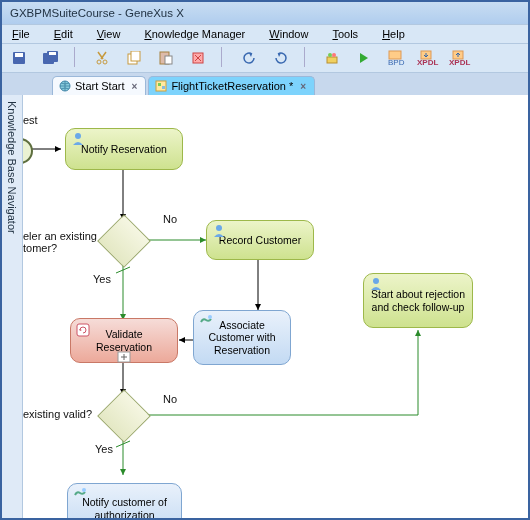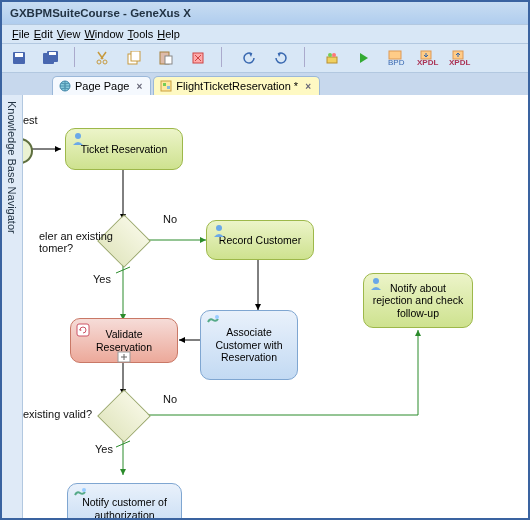--- a/index.html
+++ b/index.html
@@ -1,26 +1,26 @@
 <!DOCTYPE html>
 <html><head>
 <meta charset="utf-8">
 <style>
 html,body{margin:0;padding:0;font-family:Tahoma,Verdana,sans-serif;font-size:11px;background:#fff;overflow:hidden}
 .window{border:2px solid #3a63a0;width:526px;height:516px;background:#dfeaf7;display:flex;flex-direction:column}
-.titlebar{background:linear-gradient(#c8ddf2,#b0cdee);padding:5px 8px;font-size:11.5px;font-weight:bold;color:#234}
-.menubar{background:#d8e7f6;border-top:1px solid #b2c8e0;border-bottom:1px solid #b2c8e0;padding:3px 10px;display:flex;gap:4px}
+.titlebar{background:linear-gradient(#c8ddf2,#b0cdee);padding:5px 8px;font-size:11.5px;font-weight:normal;color:#234}
+.menubar{background:#d8e7f6;border-top:1px solid #b2c8e0;border-bottom:1px solid #b2c8e0;padding:3px 10px;display:flex;gap:24px}
 .menu-item{cursor:pointer}
 .menu-item u{text-decoration:underline}
 .toolbar{background:#d8e7f6;border-bottom:1px solid #b2c8e0;padding:3px 6px;display:flex;gap:10px;align-items:flex-start}
 .tool-btn{width:22px;height:22px;display:flex;align-items:center;justify-content:center;border-radius:2px;cursor:pointer}
 .tool-sep{width:4px;height:20px;border-left:1px solid #aac;margin:0 2px}
 .tabbar{background:#c7d8ed;padding:3px 0 0 50px;display:flex;gap:2px}
 .tab{background:#f5f9fe;border:1px solid #9bb8d9;border-bottom:none;border-radius:5px 5px 0 0;padding:3px 8px 3px 6px;display:flex;align-items:center;gap:4px;font-size:11px;white-space:nowrap}
-.tab.active{background:#fef9c3}
+.tab.active{background:#7dd3fc}
 .tab .x{color:#667;font-weight:bold;margin-left:3px;font-size:10px}
 .content-area{flex:1;display:flex;min-height:0}
 .side-nav{writing-mode:vertical-lr;padding:6px 4px;border-right:1px solid #b2c8e0;color:#234;font-size:11px;white-space:pre}
 .canvas{flex:1;background:#fff;position:relative;overflow:hidden}
 .node{position:absolute;border:1px solid #888;border-radius:10px;font-size:10.5px;display:flex;align-items:center;justify-content:center;text-align:center;line-height:1.2;padding:4px 6px;box-sizing:border-box}
 .node.green{background:linear-gradient(#ecf4c9,#cee28f);border-color:#9db84a}
 .node.blue{background:linear-gradient(#e9f1fb,#c3daf3);border-color:#7fa6d1}
 .node.red{background:linear-gradient(#f6dcd8,#eca99a);border-color:#c97866}
 .node .ico{position:absolute;top:3px;left:5px;width:14px;height:14px}
 .node.red .ico{top:4px;left:5px}
@@ -34,20 +34,21 @@
 </head>
 <body>
 
 <div class="window">
   <div class="titlebar">GXBPMSuiteCourse - GeneXus X</div>
 
   <div class="menubar">
     <span class="menu-item"><u>F</u><span>ile</span></span>
     <span class="menu-item"><u>E</u>dit</span>
     <span class="menu-item"><u>V</u>iew</span>
+    <span class="menu-item"><u>K</u>nowledge Manager</span>
     <span class="menu-item"><u>W</u>indow</span>
     <span class="menu-item"><u>T</u>ools</span>
     <span class="menu-item"><u>H</u>elp</span>
   </div>
 
   <div class="toolbar">
     <div class="tool-btn">
         <svg width="14" height="14">
           <rect class="icon-floppy" x="1" y="1" width="12" height="12" rx="1"></rect>
           <rect x="3" y="2" width="8" height="4" fill="#fff"></rect>
@@ -133,21 +134,21 @@
         </svg>
       </div>
   </div>
 
   <div class="tabbar">
     <div class="tab">
       <svg width="12" height="12">
           <circle cx="6" cy="6" r="5" fill="#8cd" stroke="#48a"></circle>
           <path d="M1 6 H11 M6 1 V11 M2 3 Q6 5 10 3 M2 9 Q6 7 10 9" stroke="#379" fill="none" stroke-width="0.7"></path>
         </svg>
-      <span>Page Page</span>
+      <span>Start Start</span>
       <span class="x">×</span>
     </div>
     <div class="tab active">
       <svg width="12" height="12">
           <rect x="1" y="1" width="10" height="10" fill="#ffe9a0" stroke="#caa040"></rect>
           <rect x="3" y="3" width="3" height="3" fill="#7c5"></rect>
           <rect x="7" y="6" width="3" height="3" fill="#8bd"></rect>
         </svg>
       <span>FlightTicketReservation *</span>
       <span class="x">×</span>
@@ -191,25 +192,25 @@
       </svg>
 
       <span class="lbl" style="left:0;top:19px">est</span>
       <div class="start" style="left:-16px;top:43px"></div>
 
       <div class="node green" style="left:42px;top:33px;width:118px;height:42px">
         <svg class="ico" viewBox="0 0 14 14">
             <circle cx="7" cy="4" r="3" fill="#6aa8e8"></circle>
             <path d="M2 13 Q7 7 12 13" fill="#6aa8e8"></path>
           </svg>
-        <span>Ticket Reservation</span>
+        <span>Notify Reservation</span>
       </div>
 
       <div class="gateway" style="left:82px;top:127px"></div>
-      <span class="lbl" style="left:16px;top:135px">eler an existing
+      <span class="lbl" style="left:0;top:135px">eler an existing
 tomer?</span>
       <span class="lbl" style="left:140px;top:118px">No</span>
       <span class="lbl" style="left:70px;top:178px">Yes</span>
 
       <div class="node red" style="left:47px;top:223px;width:108px;height:45px">
         <svg class="ico" viewBox="0 0 14 14">
             <rect x="1" y="1" width="12" height="12" rx="2" fill="#fff" stroke="#c56"></rect>
             <path d="M4 7 A3 3 0 1 1 7 10" fill="none" stroke="#c56"></path>
             <path d="M3 6 L4 8 L6 7" fill="#c56"></path>
           </svg>
@@ -223,36 +224,36 @@
       </div>
 
       <div class="node green" style="left:183px;top:125px;width:108px;height:40px">
         <svg class="ico" viewBox="0 0 14 14">
             <circle cx="7" cy="4" r="3" fill="#6aa8e8"></circle>
             <path d="M2 13 Q7 7 12 13" fill="#6aa8e8"></path>
           </svg>
         <span>Record Customer</span>
       </div>
 
-      <div class="node blue" style="left:177px;top:215px;width:98px;height:70px">
+      <div class="node blue" style="left:170px;top:215px;width:98px;height:55px">
         <svg class="ico" viewBox="0 0 14 14">
             <path d="M2 8 Q4 4 7 6 Q10 8 12 5" fill="none" stroke="#5a8" stroke-width="2"></path>
             <circle cx="11" cy="3" r="2" fill="#9cf"></circle>
           </svg>
         <span>Associate
 Customer with
 Reservation</span>
       </div>
 
       <div class="node green" style="left:340px;top:178px;width:110px;height:55px">
         <svg class="ico" viewBox="0 0 14 14">
             <circle cx="7" cy="4" r="3" fill="#6aa8e8"></circle>
             <path d="M2 13 Q7 7 12 13" fill="#6aa8e8"></path>
           </svg>
-        <span>Notify about
+        <span>Start about
 rejection and
 check follow-up</span>
       </div>
 
       <div class="gateway" style="left:82px;top:302px"></div>
       <span class="lbl" style="left:0;top:313px">existing valid?</span>
       <span class="lbl" style="left:140px;top:298px">No</span>
       <span class="lbl" style="left:72px;top:348px">Yes</span>
 
       <div class="node blue" style="left:44px;top:388px;width:115px;height:52px">

